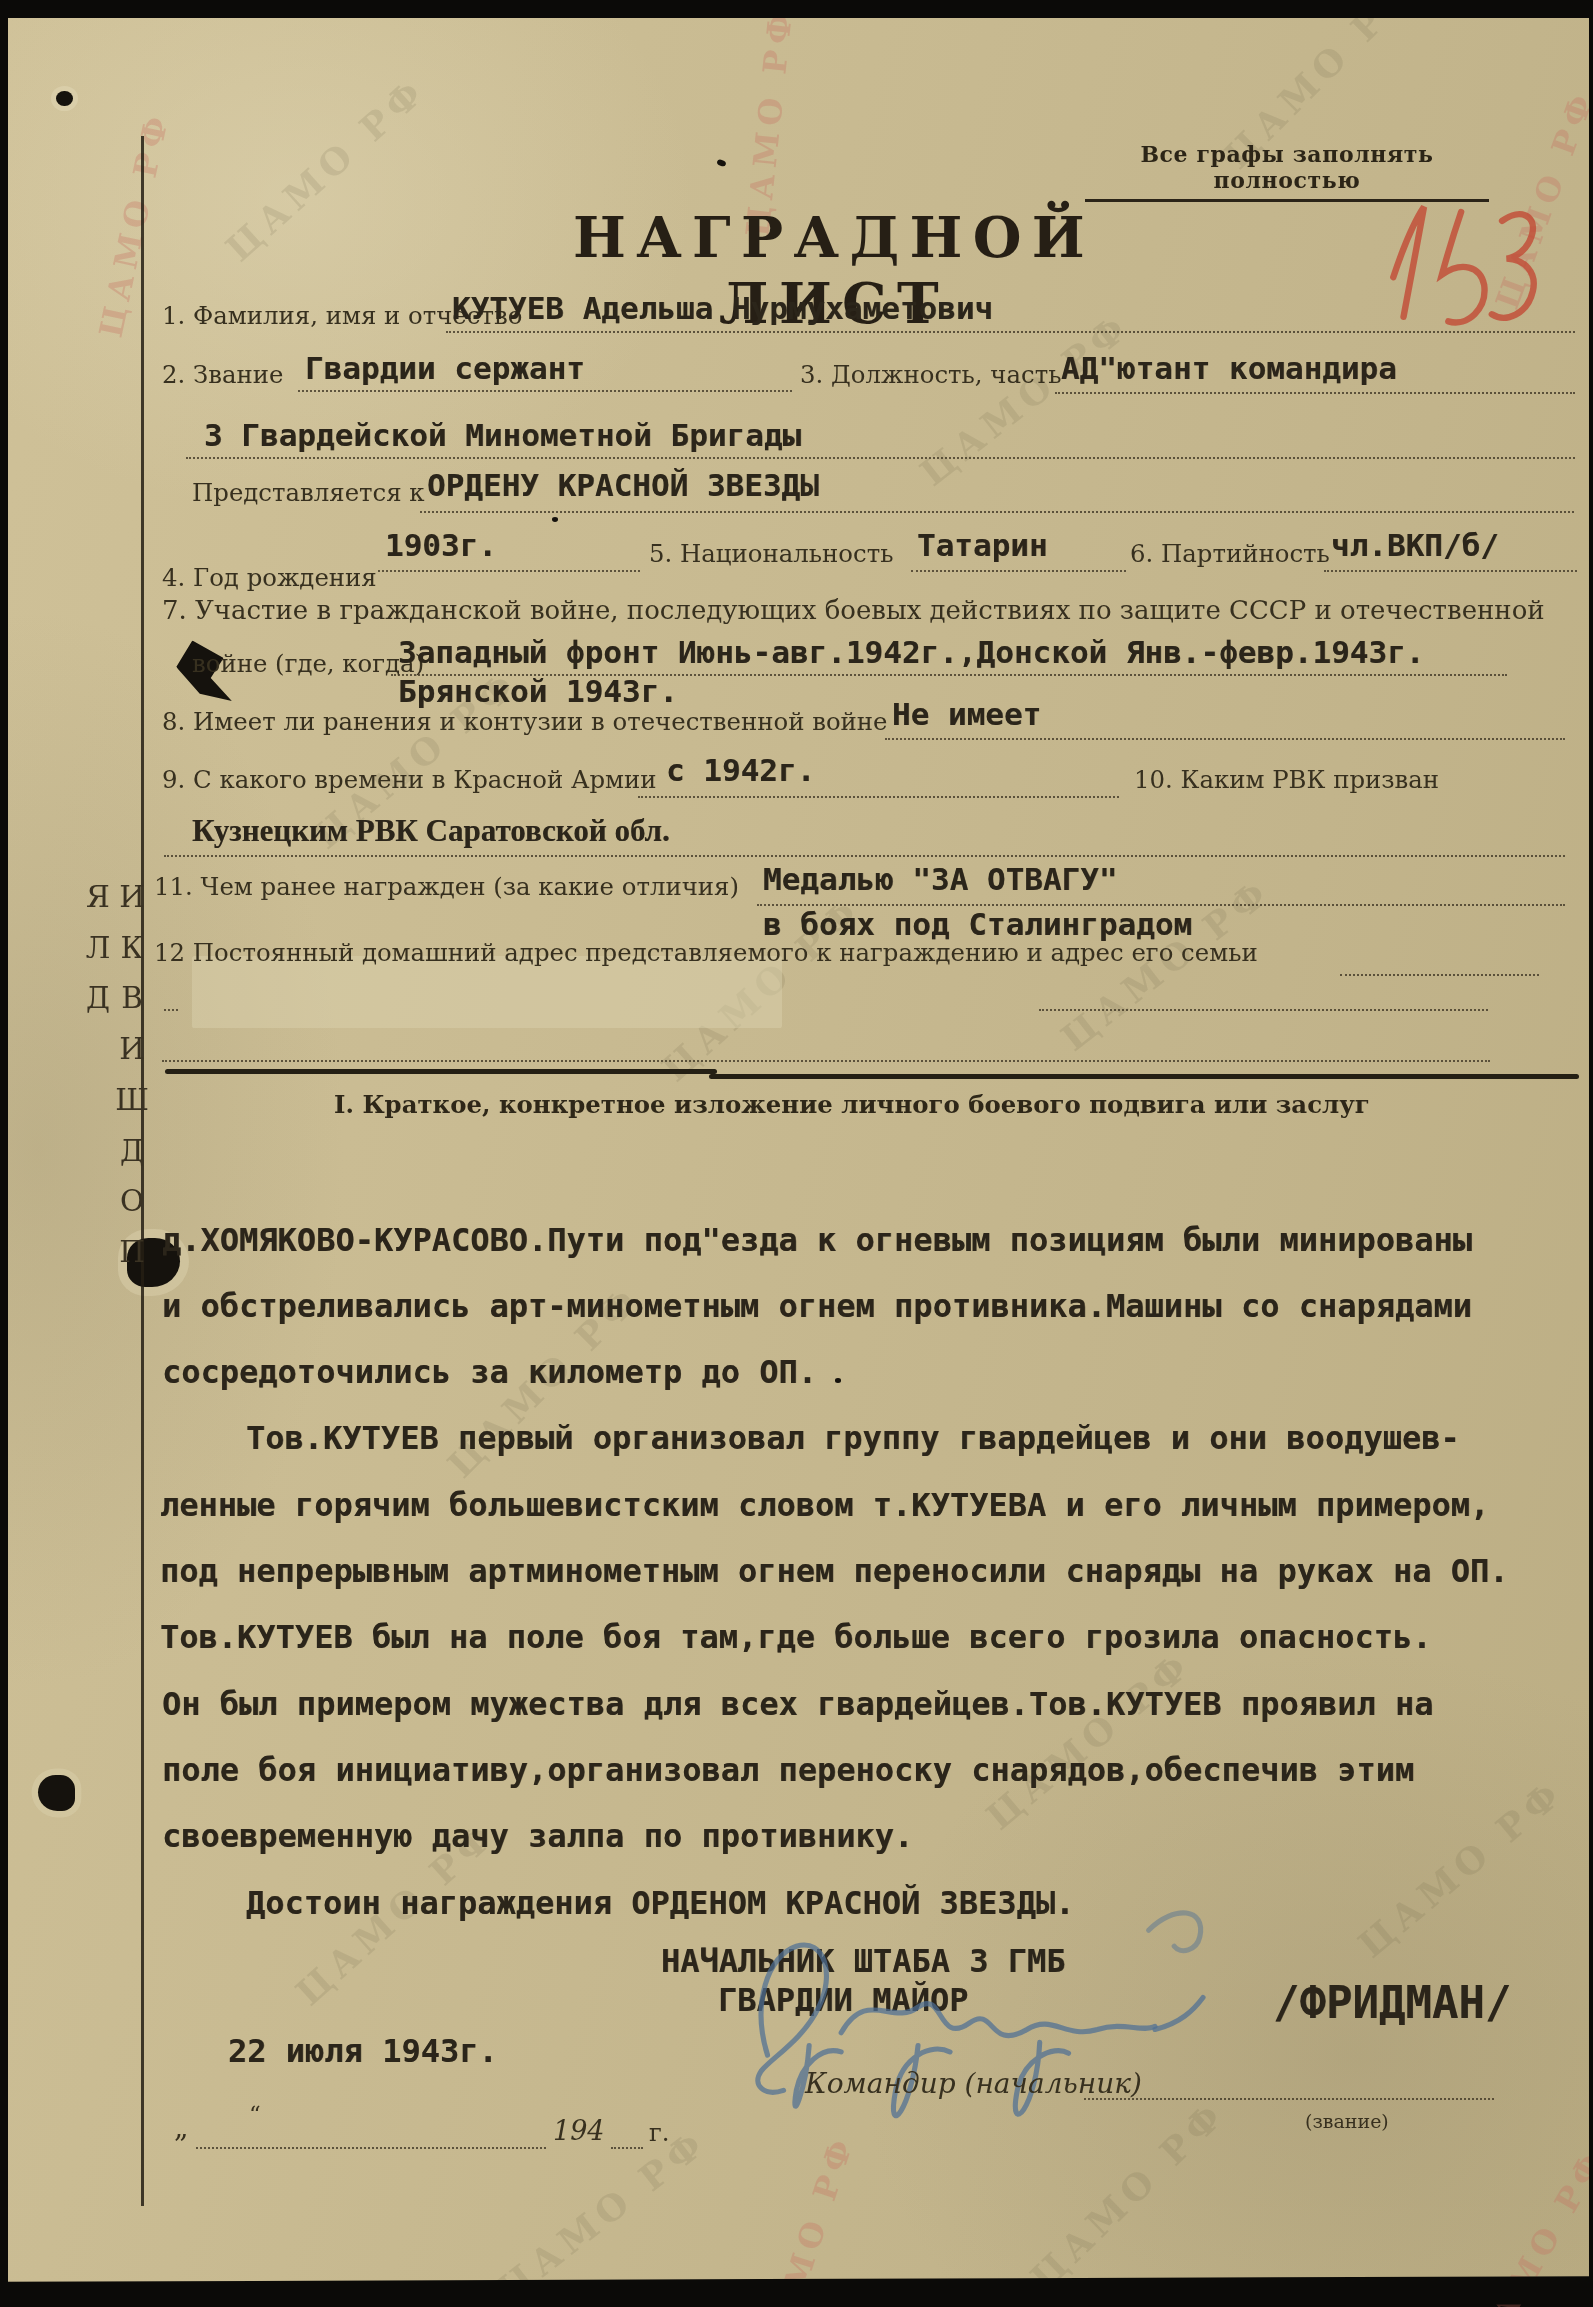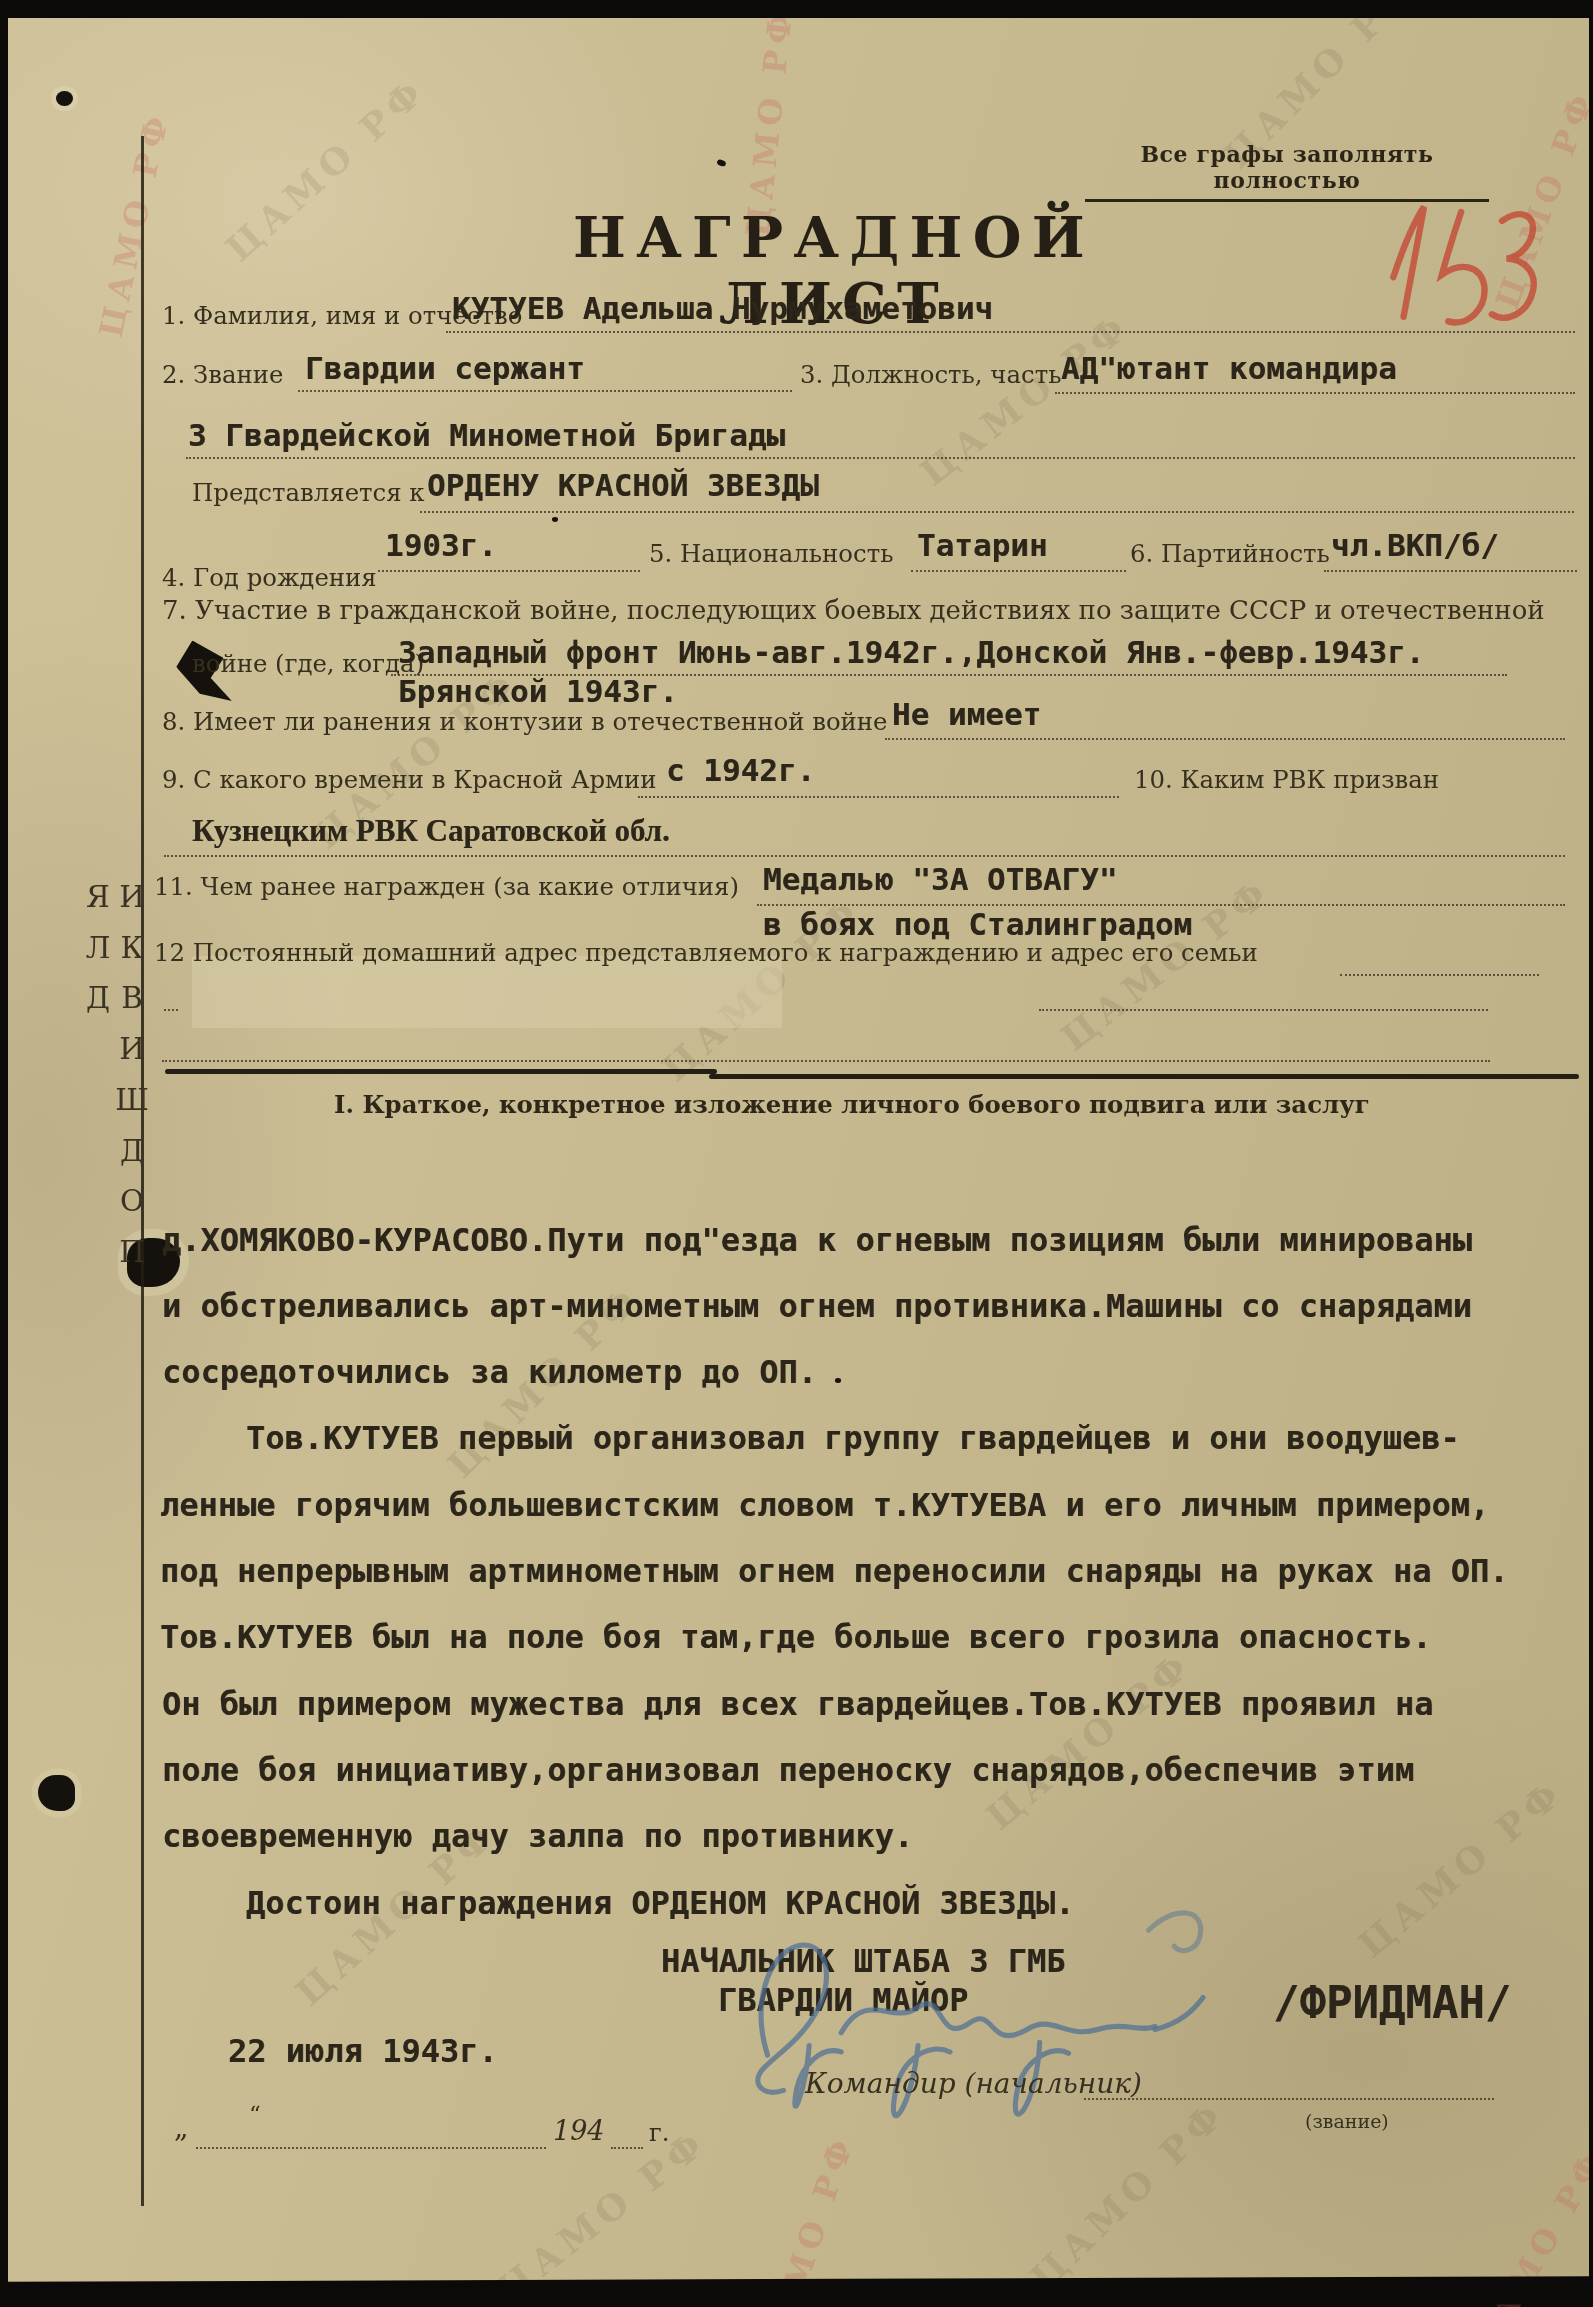--- a/index.html
+++ b/index.html
@@ -84,21 +84,21 @@
   <div class="lbl" style="left:162px;top:301px;">1. Фамилия, имя и отчество</div>
   <div class="typed" style="left:452px;top:290px;">КУТУЕВ Адельша Нурмухаметович</div>
   <div class="dots" style="left:446px;top:329px;width:1129px;"></div>
 
   <div class="lbl" style="left:162px;top:360px;">2. Звание</div>
   <div class="typed" style="left:305px;top:350px;">Гвардии сержант</div>
   <div class="dots" style="left:298px;top:388px;width:494px;"></div>
   <div class="lbl" style="left:800px;top:360px;">3. Должность, часть</div>
   <div class="typed" style="left:1061px;top:350px;">АД"ютант командира</div>
   <div class="dots" style="left:1055px;top:390px;width:520px;"></div>
-  <div class="typed" style="left:188px;top:417px;">3 Гвардейской Минометной Бригады</div>
+  <div class="typed" style="left:204px;top:417px;">3 Гвардейской Минометной Бригады</div>
   <div class="dots" style="left:186px;top:455px;width:1389px;"></div>
 
   <div class="lbl" style="left:192px;top:478px;">Представляется к</div>
   <div class="typed" style="left:427px;top:467px;">ОРДЕНУ КРАСНОЙ ЗВЕЗДЫ</div>
   <div class="dots" style="left:420px;top:509px;width:1154px;"></div>
 
   <div class="lbl" style="left:162px;top:539px;margin-top:24px;">4. Год рождения</div>
   <div class="typed" style="left:385px;top:527px;">1903г.</div>
   <div class="dots" style="left:378px;top:568px;width:262px;"></div>
   <div class="lbl" style="left:649px;top:539px;">5. Национальность</div>

